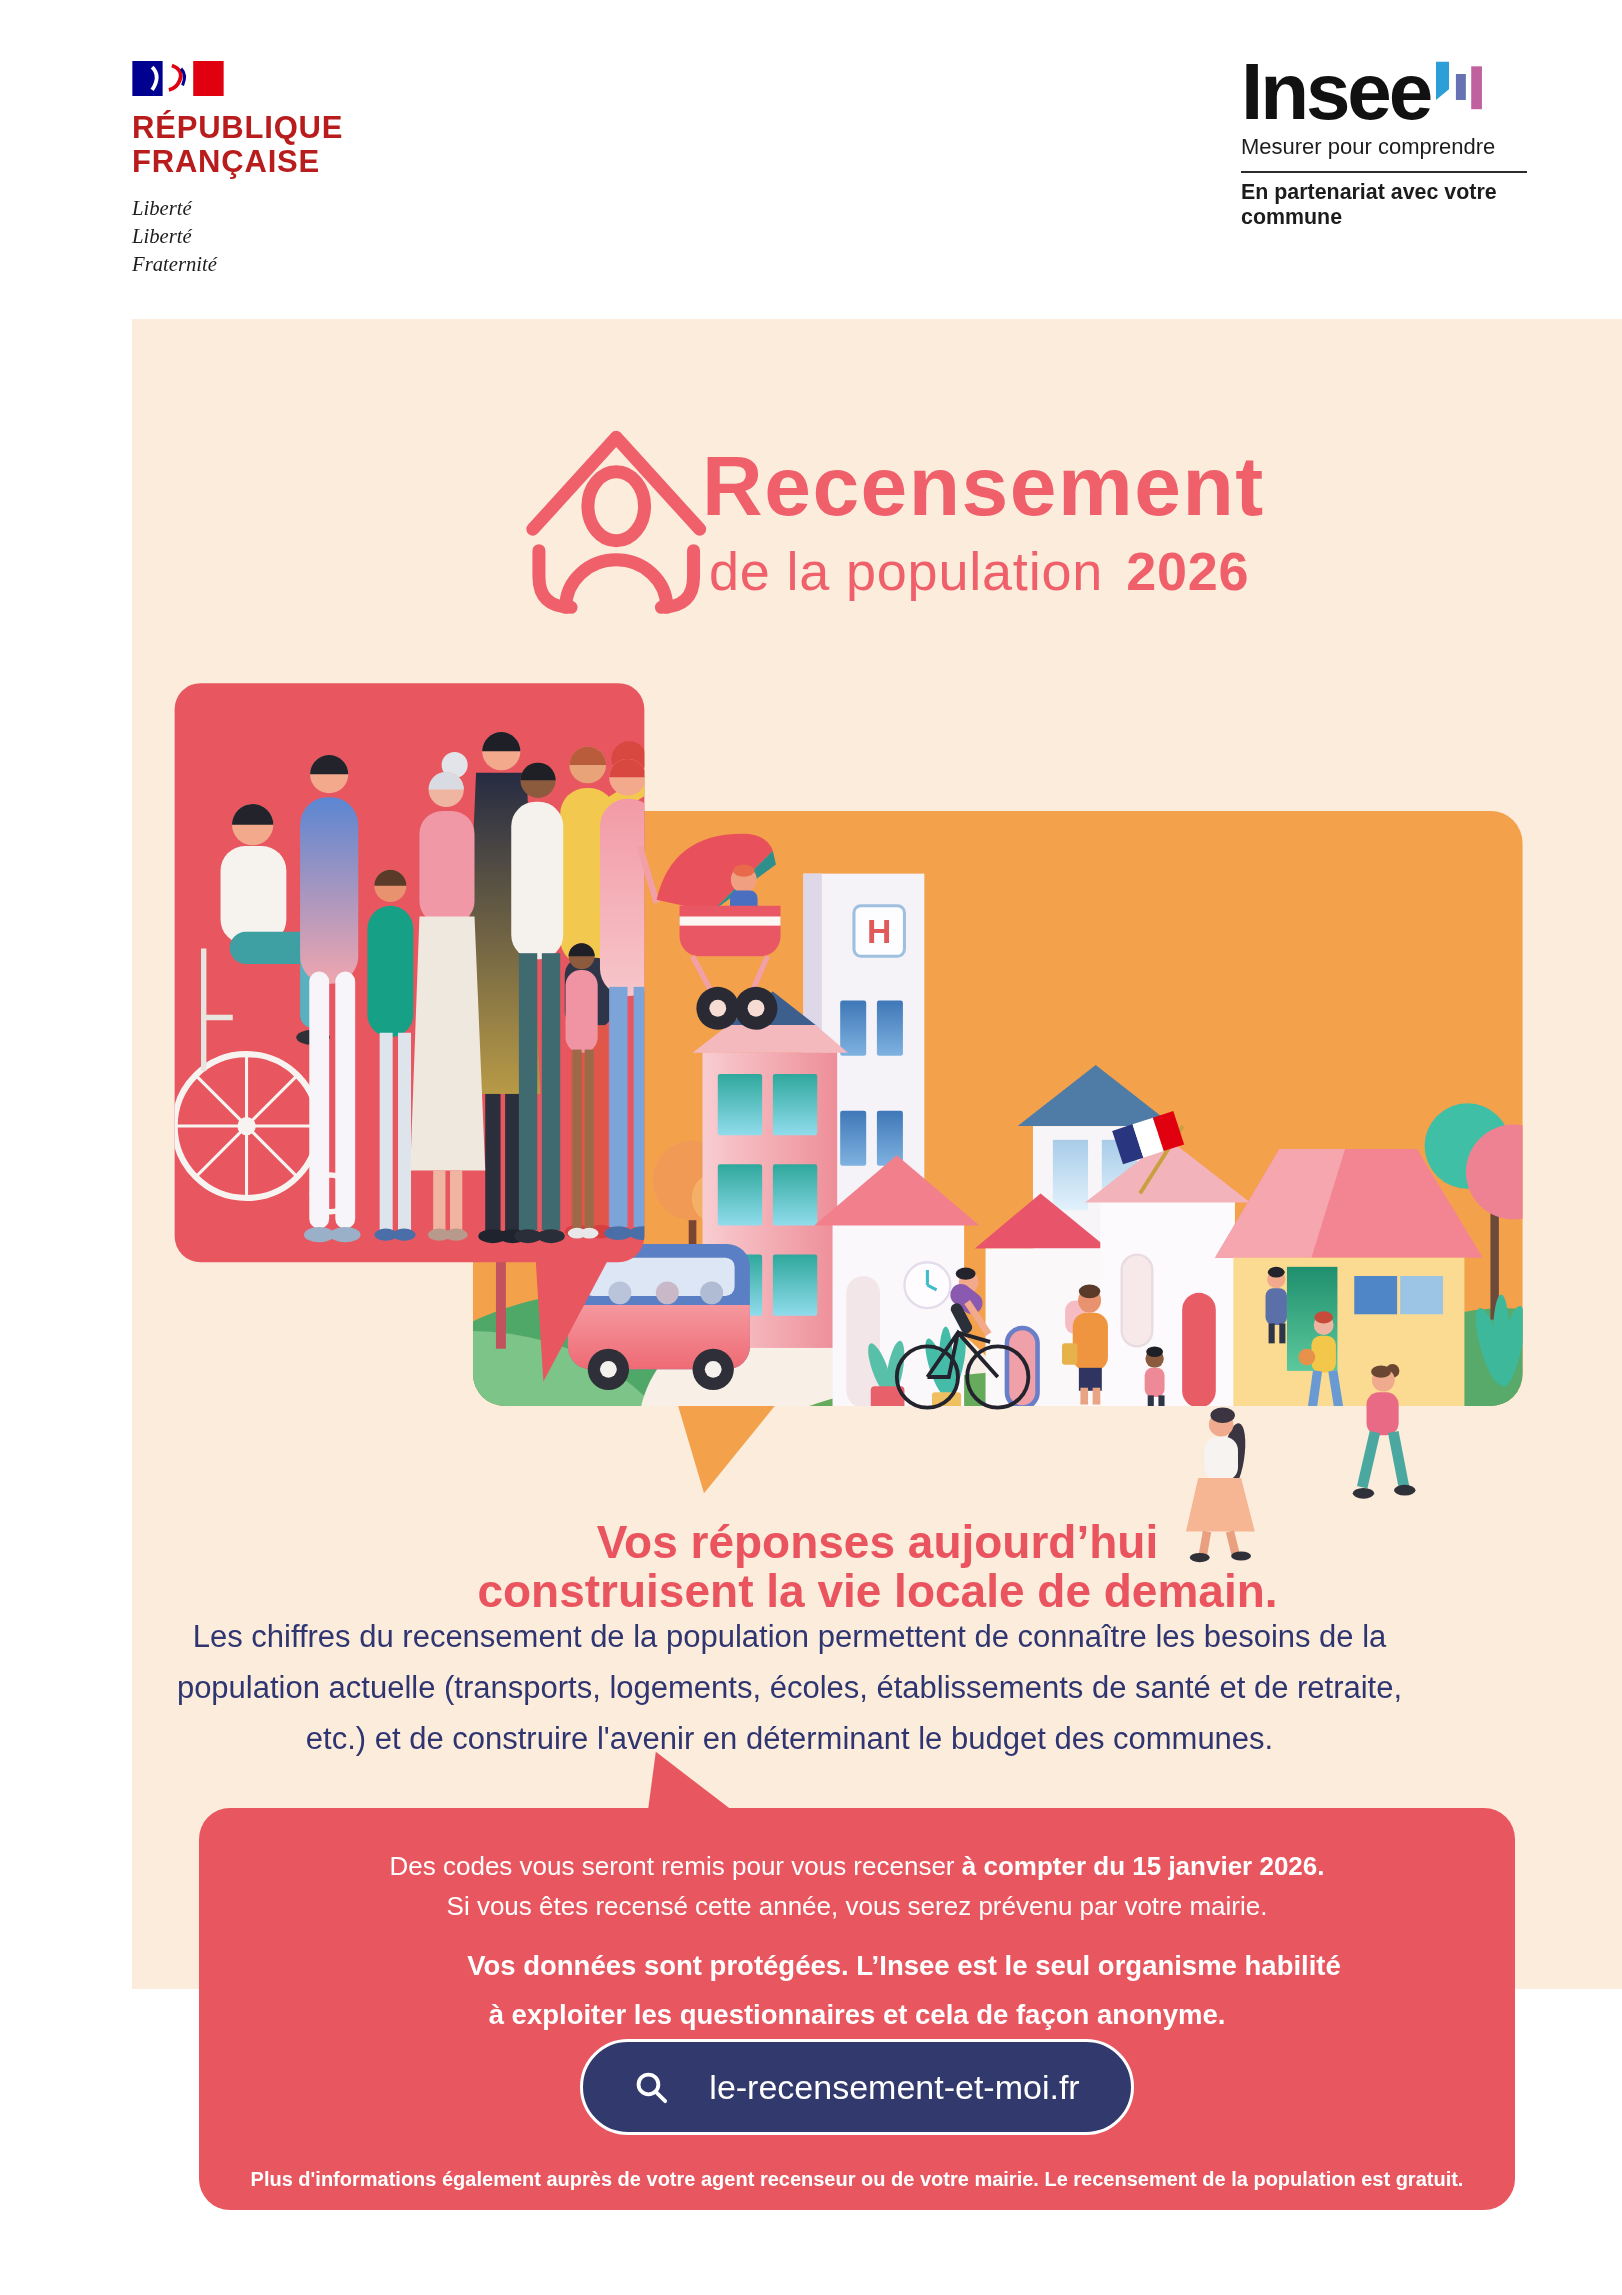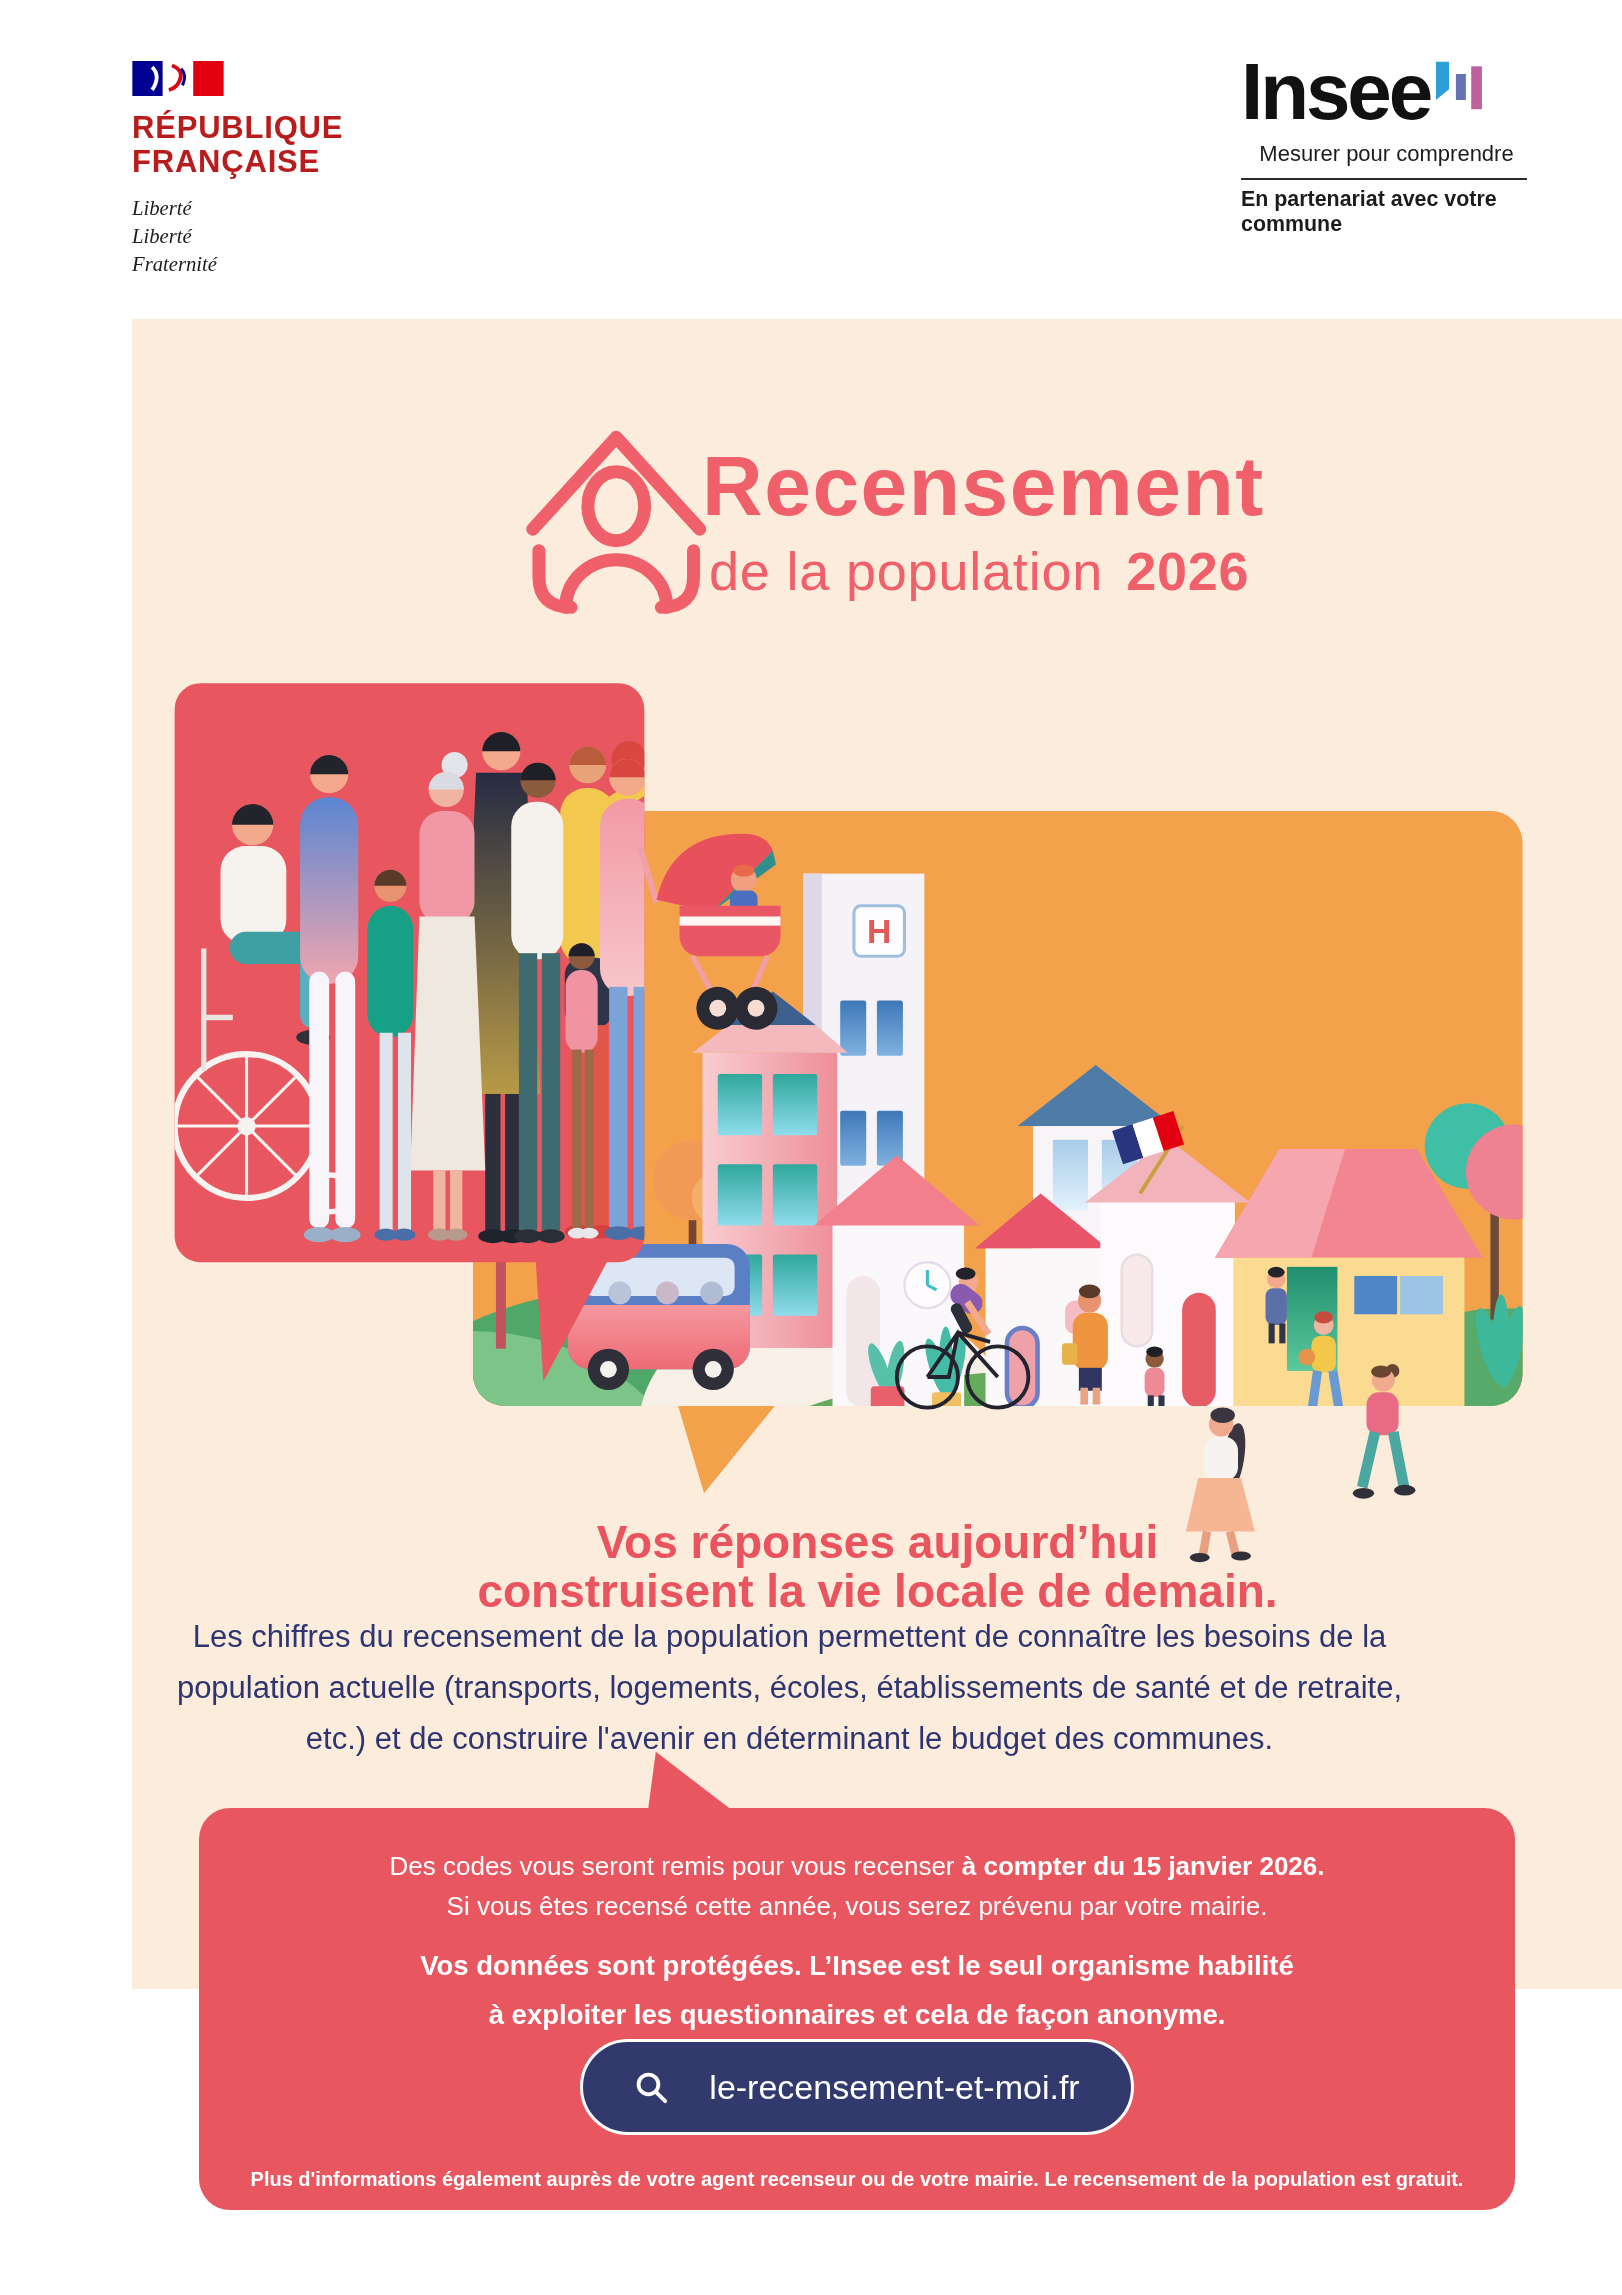--- a/index.html
+++ b/index.html
@@ -11,21 +11,21 @@
   .rf-block{left:132px;top:61px;width:321px;}
   .rf-name{margin-top:12.2px;font-size:31px;line-height:34px;font-weight:800;
            letter-spacing:0.8px;color:#b91c1c;}
   .rf-motto{margin-top:15.3px;font-family:"Liberation Serif", serif;font-style:italic;
             font-size:20.7px;line-height:28px;color:#1c1c1c;}
 
   
   .insee-block{left:1241px;top:55px;width:291px;}
   .insee-row{display:flex;align-items:flex-start;}
   .insee-wordmark{font-size:80px;line-height:73px;font-weight:800;letter-spacing:-3.1px;color:#111;}
-  .insee-tagline{margin-top:13px;font-size:22px;color:#1c1c1c;text-align:center;}
+  .insee-tagline{margin-top:6px;font-size:22px;color:#1c1c1c;}
   .insee-rule{margin:10.7px 0 7.7px 0;border:none;border-top:2.3px solid #2b2b2b;width:286px;}
   .insee-partner{font-size:21.4px;font-weight:700;color:#1c1c1c;}
 
   
   .cream{left:132px;top:319px;width:1491px;height:1670px;background:#fcecdc;}
   .illu{left:0;top:0;width:1623px;height:2295px;pointer-events:none;}
 
   
   .brand-title{left:702px;top:438px;font-size:84px;font-weight:700;letter-spacing:1.5px;color:#ef606b;}
   .brand-sub{left:709px;top:540px;font-size:54px;color:#ef606b;letter-spacing:0.8px;white-space:nowrap;}
@@ -37,21 +37,21 @@
   .bodycopy{left:132px;top:1611px;width:1315px;text-align:center;color:#2e3570;
             font-size:31px;line-height:51px;}
   .bodycopy div{white-space:nowrap;}
 
   
   .info-box{left:199px;top:1808px;width:1316px;height:402px;background:#e85760;border-radius:31px;}
   .info-line{position:absolute;width:100%;text-align:center;color:#ffffff;white-space:nowrap;}
   .intro1{top:43px;font-size:26px;}
   .intro2{top:83px;font-size:26px;}
   .intro1 .b{font-weight:700;}
-  .prot1{top:142px;font-size:27.5px;font-weight:700;}
+  .prot1{top:142px;font-size:27.5px;font-weight:700;padding-left:47px;}
   .prot2{top:191px;font-size:27.5px;font-weight:700;}
   .pill{position:absolute;left:50%;top:231px;transform:translateX(-50%);
         width:554px;height:96px;border-radius:48px;background:#323a6d;border:3.8px solid #ffffff;
         display:flex;align-items:center;justify-content:center;gap:40px;box-sizing:border-box;}
   .pill-text{color:#ffffff;font-size:34px;}
   .info-footer{top:360px;font-size:20px;font-weight:600;}
 </style>
 </head>
 <body>
 

